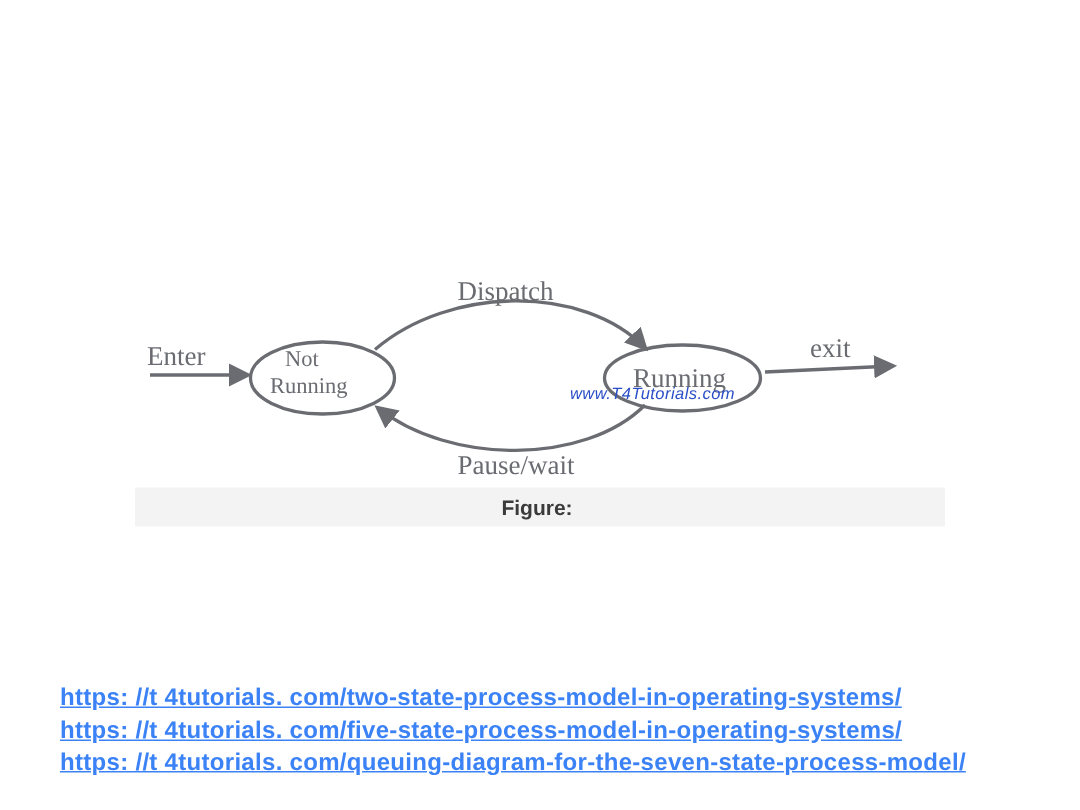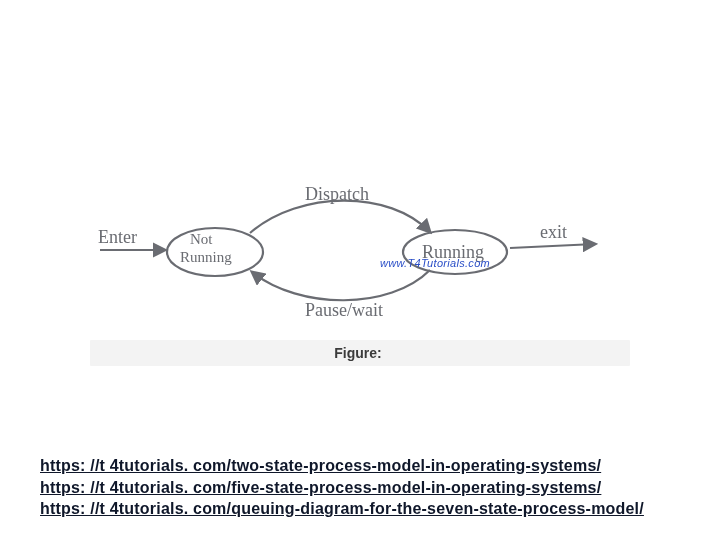--- a/index.html
+++ b/index.html
@@ -41,34 +41,33 @@
     top: 325px;
     width: 540px;
     height: 26px;
     background: #f3f3f3;
     border-radius: 1px;
     display: flex;
     align-items: center;
     justify-content: center;
     font-size: 14px;
     color: #3b3b3b;
-    margin-top: 15px;
   }
   .caption-bar .fig-label { font-weight: 600; margin-right: 4px; }
   .links {
     position: absolute;
     left: 40px;
     top: 455px;
     width: 640px;
     font-size: 16px;
     line-height: 1.35;
   }
   .links a {
     display: block;
-    color: #0f172a;
+    color: #3b82f6;
     text-decoration: underline;
     font-weight: 600;
     letter-spacing: 0.2px;
     word-break: break-all;
   }
   .watermark {
     position: absolute;
     font-size: 11px;
     color: #2a4ec7;
     letter-spacing: 0.3px;

